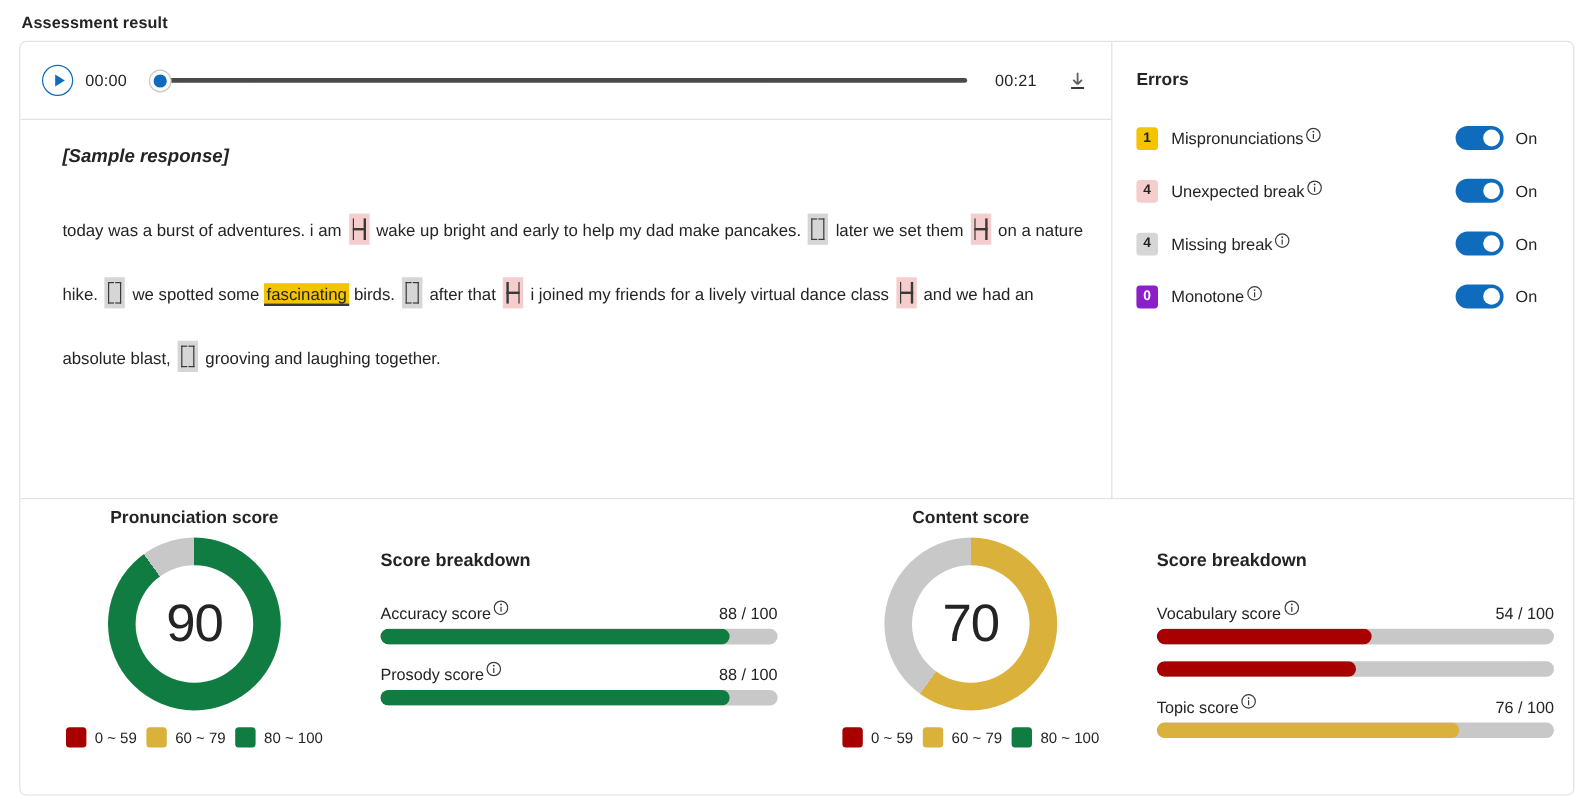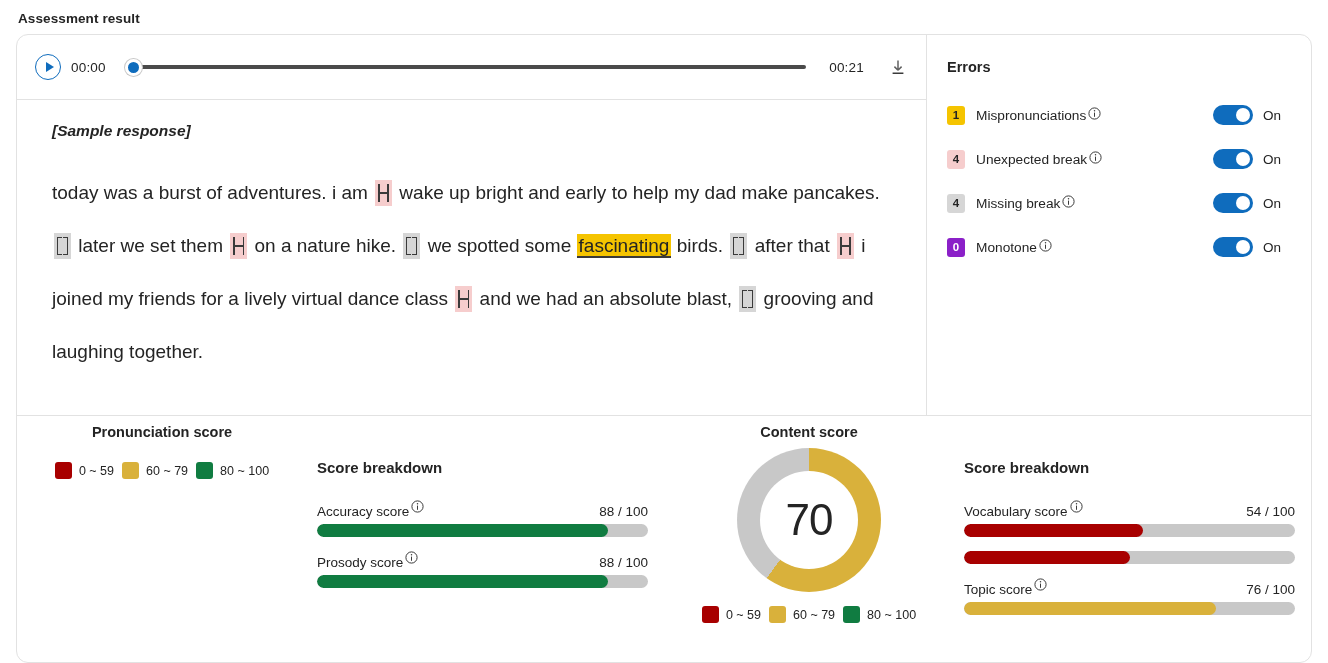--- a/index.html
+++ b/index.html
@@ -19,21 +19,21 @@
     font-weight: 700;
     color: #242424;
     letter-spacing: .1px;
   }
 
   .card {
     position: absolute;
     left: 16px; top: 34px;
     width: 1296px; height: 629px;
     border: 1px solid #e2e2e2;
-    border-radius: 12px;
+    border-radius: 6px;
     background: #fff;
     overflow: hidden;
   }
 
   
   .top-region {
     position: absolute; left: 0; top: 0;
     width: 100%; height: 380px;
     display: flex;
   }
@@ -111,21 +111,21 @@
     overflow: hidden;
   }
   .sample-label {
     font-size: 15.5px;
     font-weight: 700;
     font-style: italic;
     color: #242424;
     margin-bottom: 26px;
   }
   .t-body {
-    font-size: 19px;
+    font-size: 14px;
     line-height: 53px;
     color: #242424;
   }
   .hl-mispron {
     background: #f5c400;
     border-bottom: 2px solid #3a3a3a;
     padding: 1px 2px 0 2px;
   }
   
   .mk {
@@ -428,20 +428,25 @@
         </div>
       </div>
     </div>
   </div>
 
   <div class="bottom-region">
 
     <div class="score-half">
       <div class="donut-col">
         <div class="score-head">Pronunciation score</div>
+        <div class="donut" id="pron-donut" style="background: conic-gradient(rgb(16, 124, 65) 0deg, rgb(16, 124, 65) 324deg, rgb(200, 200, 200) 324deg, rgb(200, 200, 200) 360deg);">
+          <div class="hole">
+            <span>90</span>
+          </div>
+        </div>
         <div class="legend">
           <div class="legend-item">
             <span class="legend-sw" style="background:#a80000"></span>
             <span>0 ~ 59</span>
           </div>
           <div class="legend-item">
             <span class="legend-sw" style="background:#d9b13b"></span>
             <span>60 ~ 79</span>
           </div>
           <div class="legend-item">

